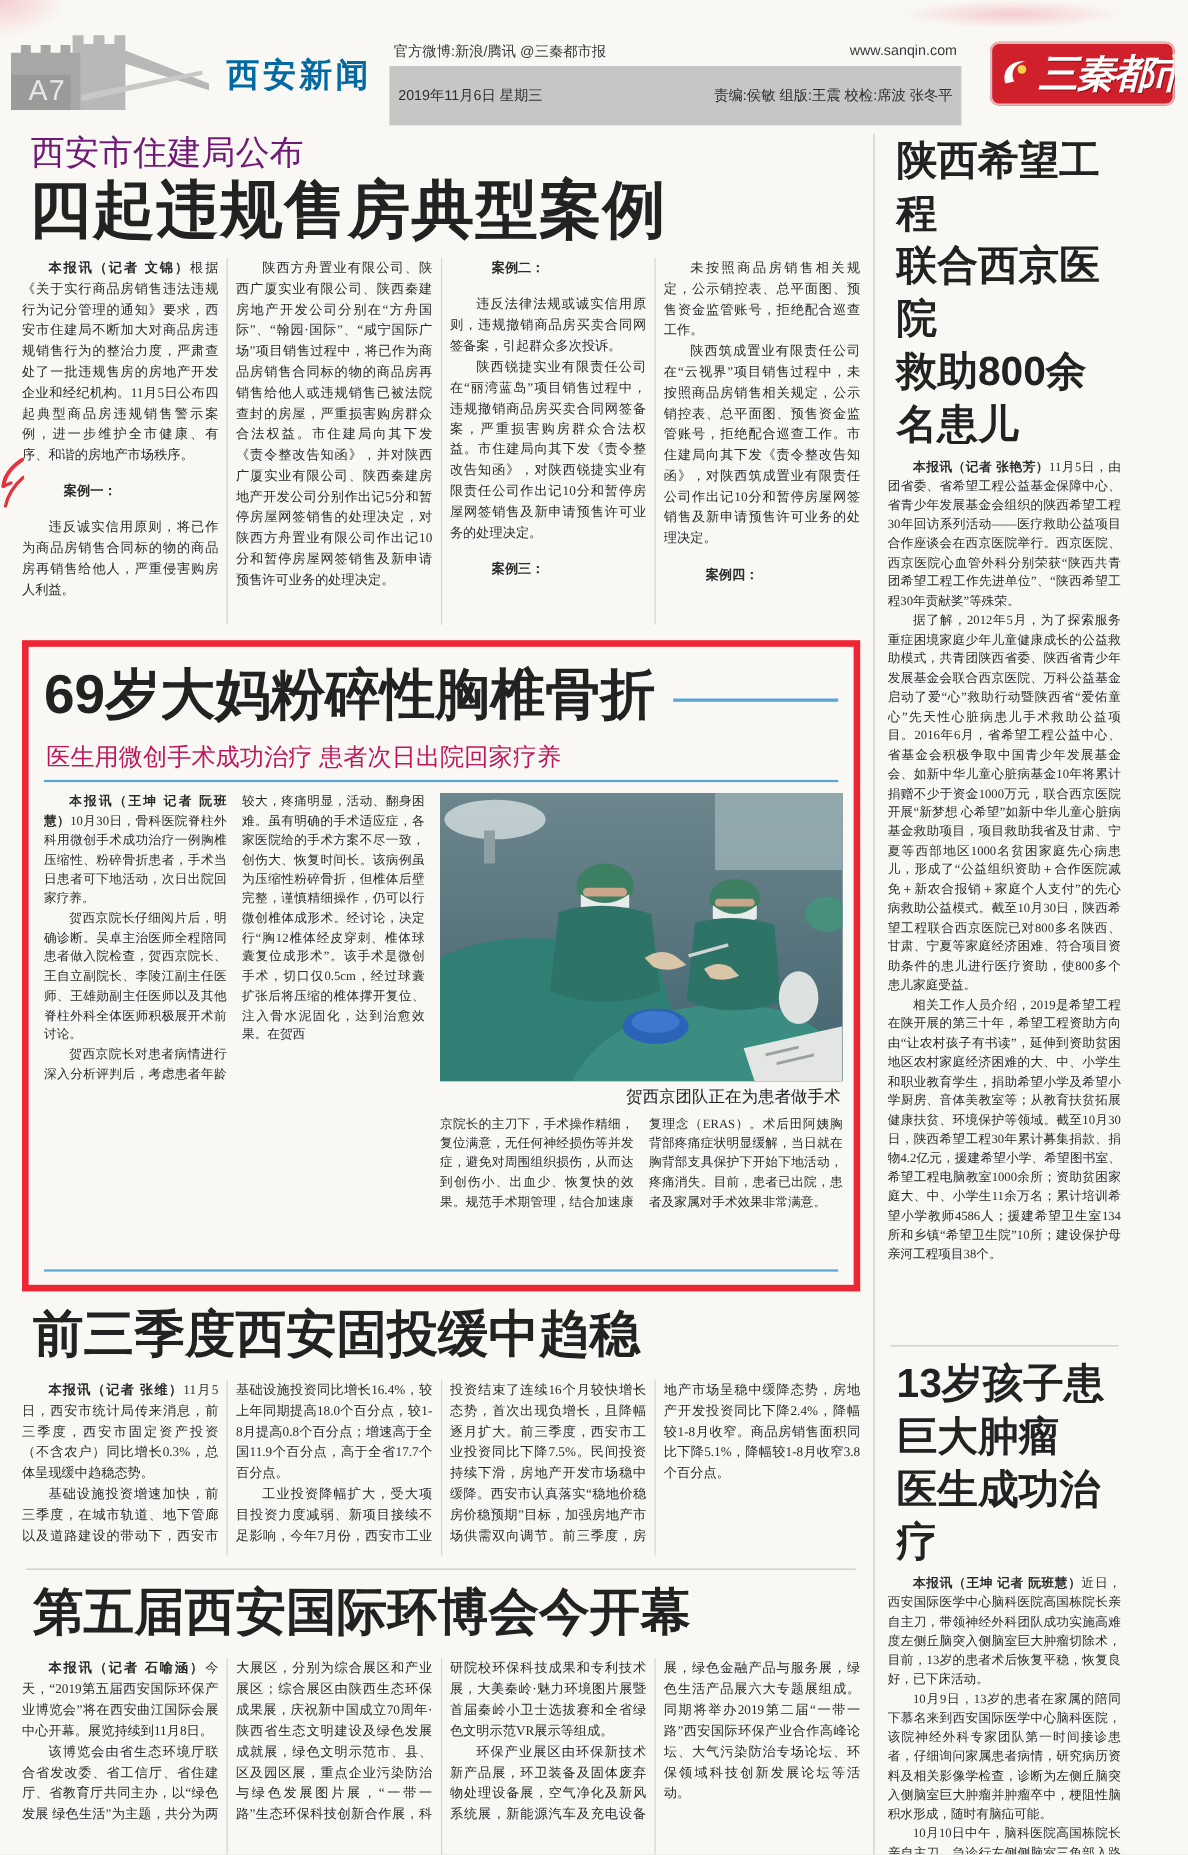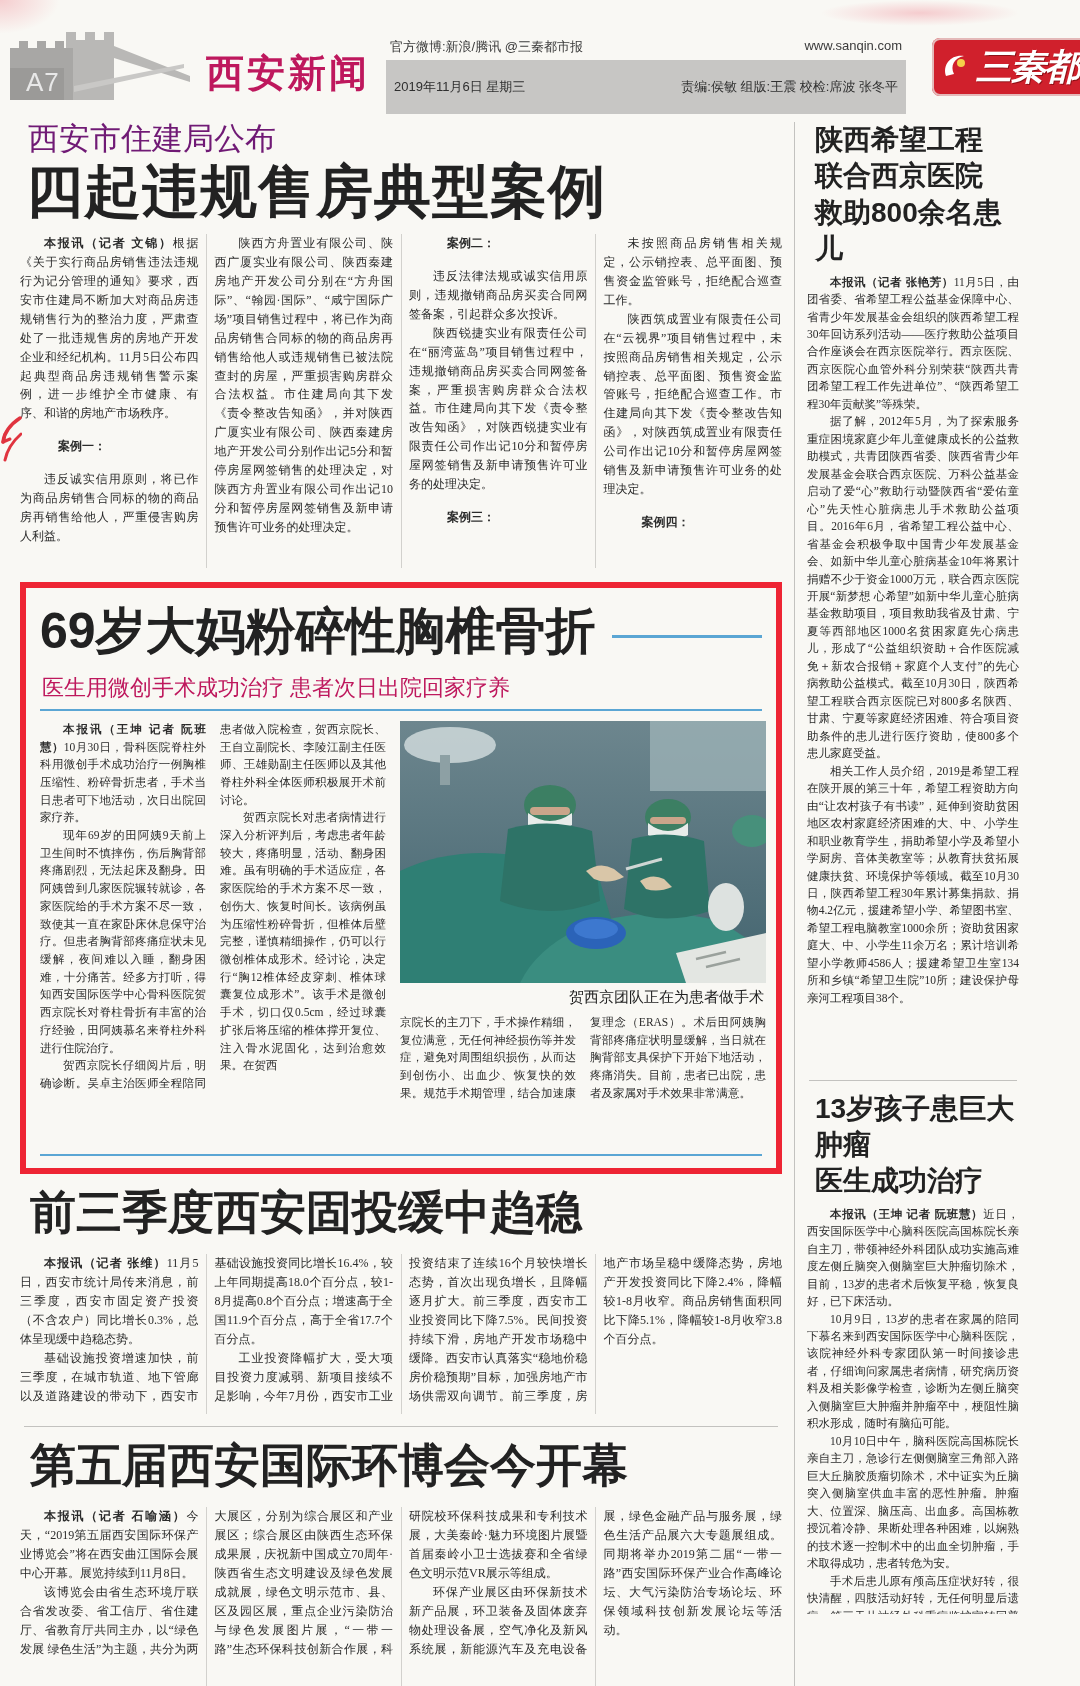--- a/index.html
+++ b/index.html
@@ -3,22 +3,22 @@
 <meta charset="utf-8">
 <style>
   html,body{margin:0;padding:0;background:#e7e6e3;}
   .page{position:relative;width:1080px;height:1686px;background:#f9f8f4;overflow:hidden;
         font-family:"Liberation Serif",serif;color:#2b2b2b;}
   
   .header{display:flex;align-items:flex-start;padding:26px 0 0 8px;height:86px;}
   .wall{width:182px;height:74px;flex:0 0 auto;position:relative;}
   .page-num{position:absolute;left:18px;bottom:2px;font-family:"Liberation Sans",sans-serif;
             font-size:26px;color:#e8e8e8;letter-spacing:1px;}
-  .section-title{font-family:"Liberation Sans",sans-serif;font-weight:700;font-size:38px;
-                 margin:22px 0 0 16px;letter-spacing:3px;color:#be185d;white-space:nowrap;}
+  .section-title{font-family:"Liberation Sans",sans-serif;font-weight:700;font-size:30px;
+                 margin:22px 0 0 16px;letter-spacing:3px;color:#0369a1;white-space:nowrap;}
   .header-mid{margin-left:16px;margin-top:10px;width:520px;flex:0 0 auto;}
   .weibo-row{display:flex;justify-content:space-between;font-family:"Liberation Sans",sans-serif;
              font-size:13px;color:#3a3a3a;padding:2px 4px 4px 4px;}
   .date-bar{background:#c7c6c4;display:flex;justify-content:space-between;
             font-family:"Liberation Sans",sans-serif;font-size:13px;color:#2f2f2f;padding:18px 8px;}
   .logo-box{margin-left:26px;margin-top:12px;width:168px;height:58px;background:#d0202c;
             border-radius:8px;overflow:hidden;display:flex;align-items:center;flex:0 0 auto;
             box-shadow:0 0 0 2px #e4b9b9 inset;}
   .logo-swoosh{width:34px;height:34px;margin:0 2px 0 8px;flex:0 0 auto;}
   .logo-text{font-family:"Liberation Sans",sans-serif;font-weight:700;font-style:italic;
@@ -57,21 +57,21 @@
   .b-left{width:346px;height:420px;column-count:2;column-gap:14px;overflow:hidden;
           font-size:11.5px;line-height:1.54;text-align:justify;flex:0 0 auto;}
   .b-right{width:366px;margin-left:14px;display:flex;flex-direction:column;flex:0 0 auto;}
   .photo-frame{width:366px;height:262px;overflow:hidden;background:#50707c;}
   .caption{text-align:right;font-family:"Liberation Sans",sans-serif;font-size:15px;
            margin:5px 2px 7px 0;color:#222;}
   .b-cont{column-count:2;column-gap:14px;font-size:11.5px;line-height:1.54;height:130px;
           overflow:hidden;text-align:justify;margin:0;}
   .b-bottom-rule{height:2px;background:#5ba6d4;margin-top:10px;}
   
-  .side-headline{font-family:"Liberation Sans",sans-serif;font-weight:700;font-size:28px;
+  .side-headline{font-family:"Liberation Sans",sans-serif;font-weight:700;font-size:37px;
                  line-height:1.3;color:#222;margin:6px 0 6px 8px;}
   .side-body{font-size:11.5px;line-height:1.52;text-align:justify;overflow:hidden;}
   .side-hr{height:1px;background:#c3c2bf;margin:14px 2px 10px 2px;}
   
   .red-mark{position:absolute;left:0;top:412px;}
   .e-body{height:160px;margin-top:2px;}
   .f-body{height:252px;margin-top:2px;}
   .a-body{height:334px;margin-top:12px;}
   .hope-body{height:792px;margin-top:4px;}
   .tumor-body{height:408px;margin-top:4px;}
@@ -147,21 +147,20 @@
         <div>
           <div class="b-head-row">
             <div class="b-headline">69岁大妈粉碎性胸椎骨折</div>
             <div class="b-head-rule"></div>
           </div>
           <div class="b-subhead">医生用微创手术成功治疗  患者次日出院回家疗养</div>
           <div class="b-sub-rule"></div>
           <div class="b-body">
             <div class="b-left">
               <p class="para"><b class="lead">本报讯（王坤 记者 阮班慧）</b><span>10月30日，骨科医院脊柱外科用微创手术成功治疗一例胸椎压缩性、粉碎骨折患者，手术当日患者可下地活动，次日出院回家疗养。</span></p>
-              <p class="para">现年69岁的田阿姨9天前上卫生间时不慎摔伤，伤后胸背部疼痛剧烈，无法起床及翻身。田阿姨曾到几家医院辗转就诊，各家医院给的手术方案不尽一致，致使其一直在家卧床休息保守治疗。但患者胸背部疼痛症状未见缓解，夜间难以入睡，翻身困难，十分痛苦。经多方打听，得知西安国际医学中心骨科医院贺西京院长对脊柱骨折有丰富的治疗经验，田阿姨慕名来脊柱外科进行住院治疗。</p>
               <p class="para">贺西京院长仔细阅片后，明确诊断。吴卓主治医师全程陪同患者做入院检查，贺西京院长、王自立副院长、李陵江副主任医师、王雄勋副主任医师以及其他脊柱外科全体医师积极展开术前讨论。</p>
               <p class="para">贺西京院长对患者病情进行深入分析评判后，考虑患者年龄较大，疼痛明显，活动、翻身困难。虽有明确的手术适应症，各家医院给的手术方案不尽一致，创伤大、恢复时间长。该病例虽为压缩性粉碎骨折，但椎体后壁完整，谨慎精细操作，仍可以行微创椎体成形术。经讨论，决定行“胸12椎体经皮穿刺、椎体球囊复位成形术”。该手术是微创手术，切口仅0.5cm，经过球囊扩张后将压缩的椎体撑开复位、注入骨水泥固化，达到治愈效果。在贺西</p>
             </div>
             <div class="b-right">
               <div class="photo-frame">
                 <svg width="366" height="262" viewBox="0 0 366 262">
                   <defs>
                     <linearGradient id="bgg" x1="0" y1="0" x2="0" y2="1">
                       <stop offset="0" stop-color="#6d868e"></stop>
                         <stop offset="1" stop-color="#43646f"></stop>

